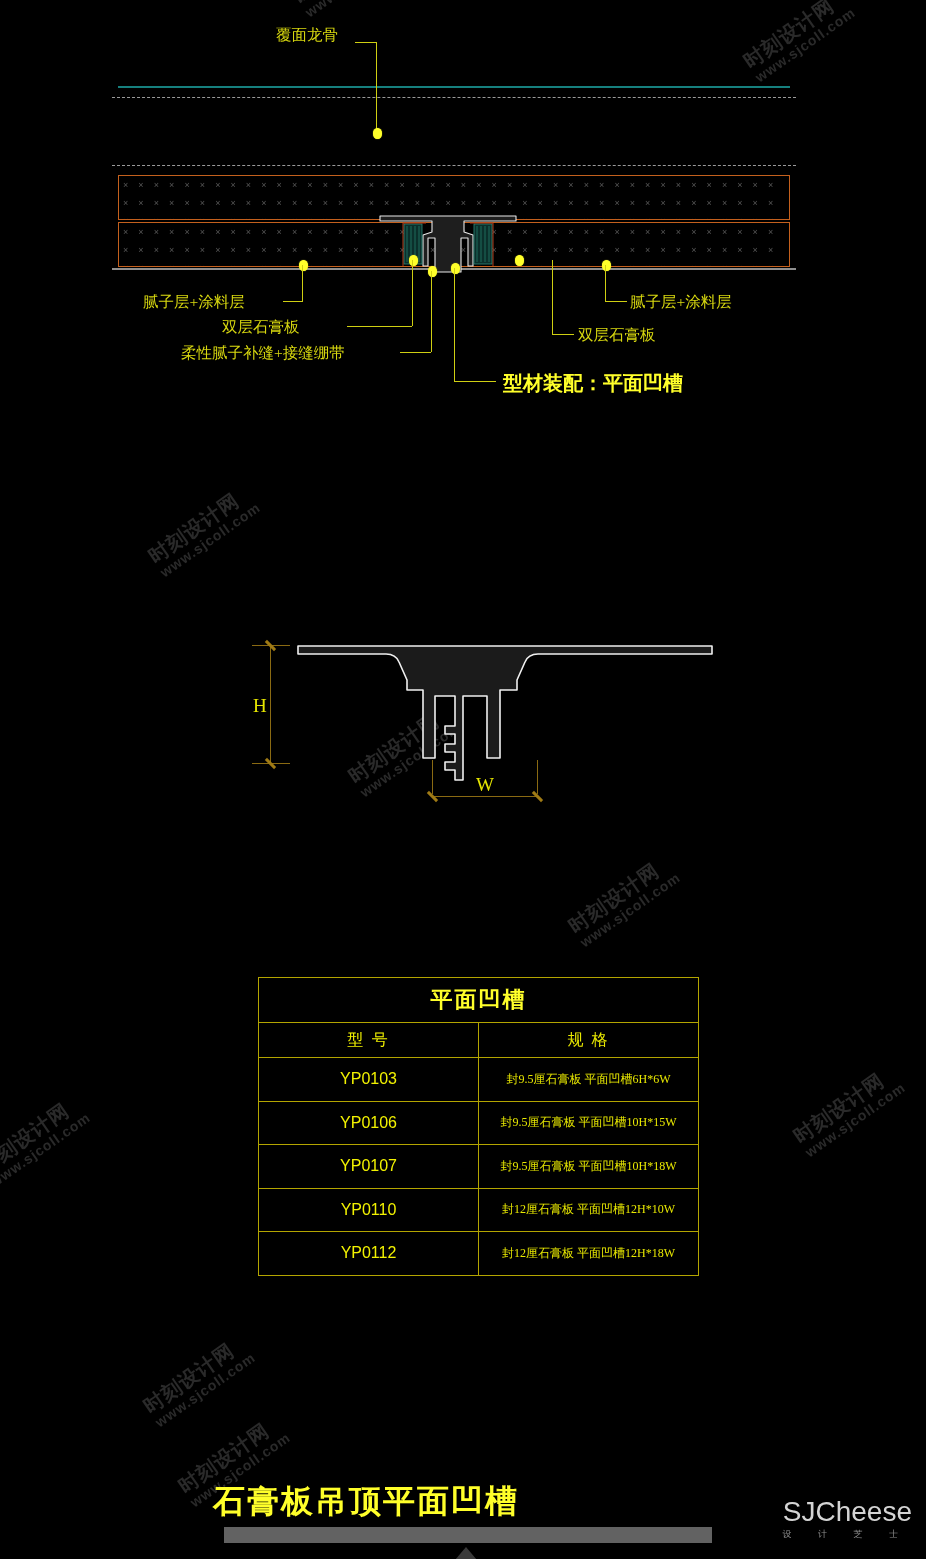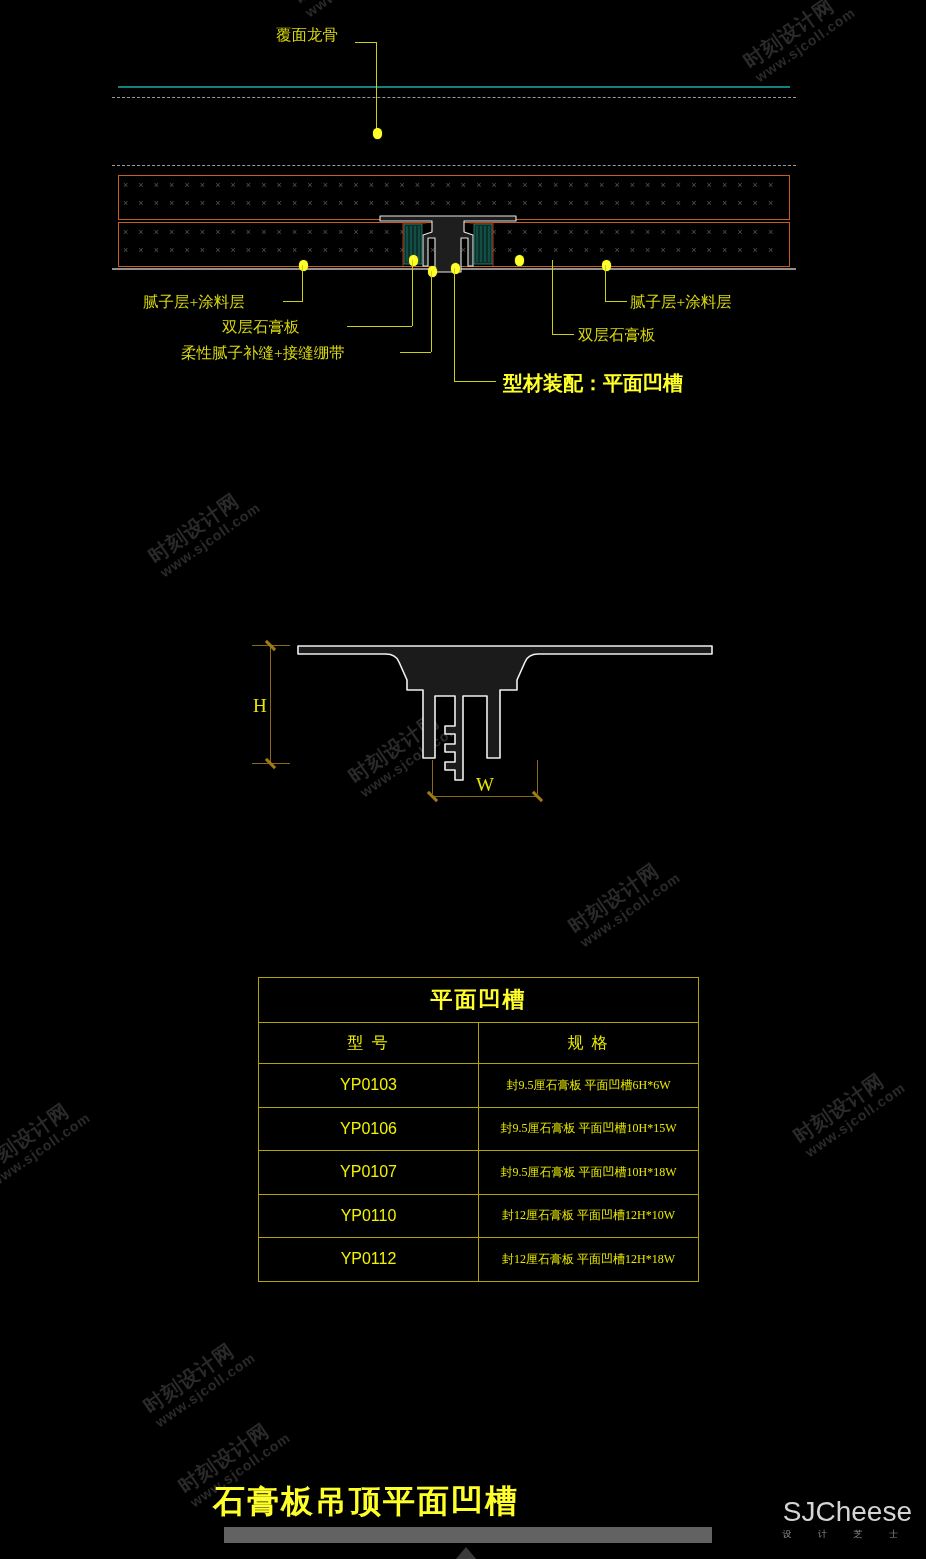--- a/index.html
+++ b/index.html
@@ -120,21 +120,21 @@
     text-align: center;
     font-family: Liberation Serif, serif;
     background: #000;
   }
   #spec-table .ttl {
     font-size: 22px; font-weight: 700; height: 45px;
     color: #ffff2a;
     font-family: "Liberation Sans", "DejaVu Sans", sans-serif;
     letter-spacing: 2px;
   }
-  #spec-table .hd { font-size: 16px; height: 41px; letter-spacing: 2px; }
+  #spec-table .hd { font-size: 16px; height: 35px; letter-spacing: 2px; }
   #spec-table .cell { font-size: 12px; height: 43.5px; }
   #spec-table .model { width: 90px; font-family:"Liberation Sans","DejaVu Sans",sans-serif; font-size:16px; color:#f2f200;}
   #spec-table .spec { text-align: center; }
 
   
   #footer-title {
     position:absolute; left:0; top:1480px; width:732px;
     text-align:center;
   }
   #footer-title .t {

